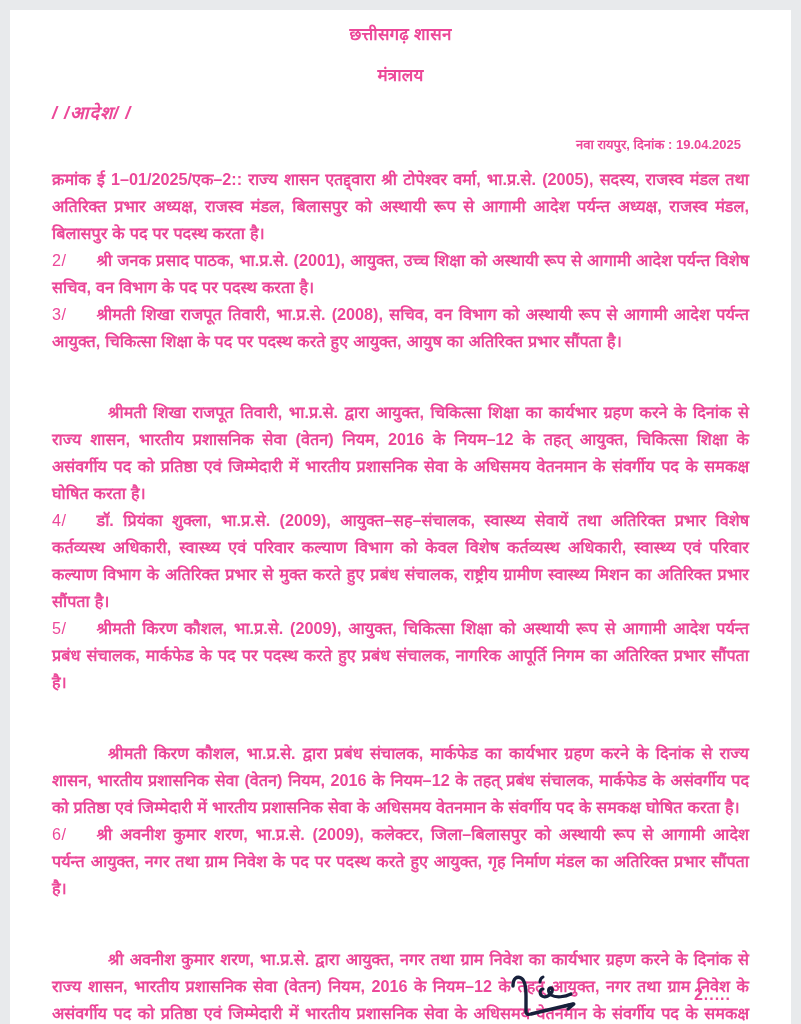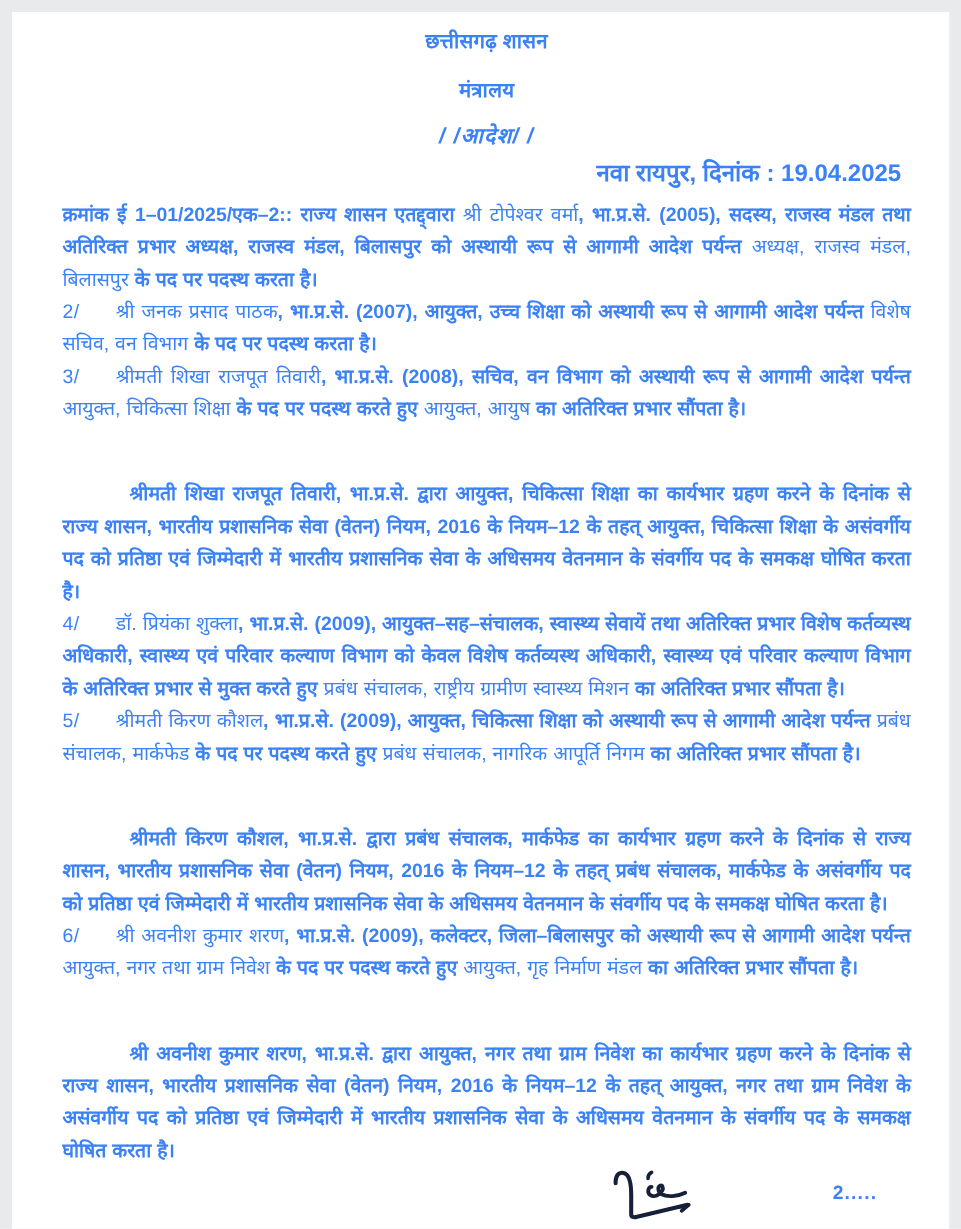--- a/index.html
+++ b/index.html
@@ -16,22 +16,22 @@
   }
 
   .page {
     position: absolute;
     left: 10px;
     top: 10px;
     width: 781px;
     height: 1014px;
     background: #ffffff;
     box-sizing: border-box;
-    padding: 12px 32px 0 42px;
-    color: #3b82f6;
+    padding: 12px 42px 0 42px;
+    color: #ec4899;
     overflow: hidden;
   }
 
   
   .letterhead {
     text-align: center;
     margin: 0;
     padding: 0;
   }
   .lh-line {
@@ -45,32 +45,31 @@
   .lh-line.l2 { font-size: 18px; }
   .lh-line.l3 { font-size: 17px; margin-top: 16px; }
   .lh-line.underline {
     display: inline-block;
     border-bottom: 1.6px solid #14161a;
     padding-bottom: 1px;
     font-size: 18.5px;
   }
 
   .order-word {
-    text-align: center;
     font-size: 18px;
     font-weight: 700;
     font-style: italic;
     letter-spacing: 1px;
     margin-top: 14px;
     line-height: 22px;
   }
 
   .dateline {
     text-align: right;
-    font-size: 20px;
+    font-size: 13px;
     font-weight: 700;
     line-height: 22px;
     margin-top: 10px;
     padding-right: 8px;
     white-space: nowrap;
   }
 
   
   .body-text {
     margin-top: 10px;
@@ -82,21 +81,21 @@
     text-justify: inter-word;
     margin: 0 0 0 0;
     word-spacing: 0.5px;
   }
   .para.indented { text-indent: 56px; margin-top: 44px; }
   .para .num {
     font-weight: 400;
     letter-spacing: 0.5px;
   }
   .para .gap-lg { display: inline-block; width: 30px; }
-  b, .b { font-weight: 400; }
+  b, .b { font-weight: 700; }
   .lt { font-weight: 700; }
 
   
   .footer {
     position: absolute;
     left: 42px;
     right: 42px;
     bottom: 2px;
     height: 58px;
   }
@@ -127,21 +126,21 @@
     <div class="lh-line l3">मंत्रालय</div>
   </div>
 
   <div class="order-word">/ /आदेश/ /</div>
 
   <div class="dateline">नवा रायपुर, दिनांक : 19.04.2025</div>
 
   <div class="body-text">
 
   <div class="para"><span class="lt">क्रमांक ई 1–01/2025/एक–2::</span><span class="lt"> राज्य शासन एतद्द्वारा </span><span class="b">श्री टोपेश्वर वर्मा</span><span class="lt">, भा.प्र.से. (2005), सदस्य, राजस्व मंडल तथा अतिरिक्त प्रभार अध्यक्ष, राजस्व मंडल, बिलासपुर को अस्थायी रूप से आगामी आदेश पर्यन्त </span><span class="b">अध्यक्ष, राजस्व मंडल, बिलासपुर</span><span class="lt"> के पद पर पदस्थ करता है।</span></div>
-      <div class="para"><span class="num">2/</span><span class="gap-lg"></span><span class="b">श्री जनक प्रसाद पाठक</span><span class="lt">, भा.प्र.से. (2007), आयुक्त, उच्च शिक्षा को अस्थायी रूप से आगामी आदेश पर्यन्त </span><span class="b">विशेष सचिव, वन विभाग</span><span class="lt"> के पद पर पदस्थ करता है।</span></div>
+      <div class="para"><span class="num">2/</span><span class="gap-lg"></span><span class="b">श्री जनक प्रसाद पाठक</span><span class="lt">, भा.प्र.से. (2001), आयुक्त, उच्च शिक्षा को अस्थायी रूप से आगामी आदेश पर्यन्त </span><span class="b">विशेष सचिव, वन विभाग</span><span class="lt"> के पद पर पदस्थ करता है।</span></div>
       <div class="para"><span class="num">3/</span><span class="gap-lg"></span><span class="b">श्रीमती शिखा राजपूत तिवारी</span><span class="lt">, भा.प्र.से. (2008), सचिव, वन विभाग को अस्थायी रूप से आगामी आदेश पर्यन्त </span><span class="b">आयुक्त, चिकित्सा शिक्षा</span><span class="lt"> के पद पर पदस्थ करते हुए </span><span class="b">आयुक्त, आयुष</span><span class="lt"> का अतिरिक्त प्रभार सौंपता है।</span></div>
       <div class="para indented"><span class="lt">श्रीमती शिखा राजपूत तिवारी, भा.प्र.से. द्वारा आयुक्त, चिकित्सा शिक्षा का कार्यभार ग्रहण करने के दिनांक से राज्य शासन, भारतीय प्रशासनिक सेवा (वेतन) नियम, 2016 के नियम–12 के तहत् आयुक्त, चिकित्सा शिक्षा के असंवर्गीय पद को प्रतिष्ठा एवं जिम्मेदारी में भारतीय प्रशासनिक सेवा के अधिसमय वेतनमान के संवर्गीय पद के समकक्ष घोषित करता है।</span></div>
       <div class="para"><span class="num">4/</span><span class="gap-lg"></span><span class="b">डॉ. प्रियंका शुक्ला</span><span class="lt">, भा.प्र.से. (2009), आयुक्त–सह–संचालक, स्वास्थ्य सेवायें तथा अतिरिक्त प्रभार विशेष कर्तव्यस्थ अधिकारी, स्वास्थ्य एवं परिवार कल्याण विभाग को केवल विशेष कर्तव्यस्थ अधिकारी, स्वास्थ्य एवं परिवार कल्याण विभाग के अतिरिक्त प्रभार से मुक्त करते हुए </span><span class="b">प्रबंध संचालक, राष्ट्रीय ग्रामीण स्वास्थ्य मिशन</span><span class="lt"> का अतिरिक्त प्रभार सौंपता है।</span></div>
       <div class="para"><span class="num">5/</span><span class="gap-lg"></span><span class="b">श्रीमती किरण कौशल</span><span class="lt">, भा.प्र.से. (2009), आयुक्त, चिकित्सा शिक्षा को अस्थायी रूप से आगामी आदेश पर्यन्त </span><span class="b">प्रबंध संचालक, मार्कफेड</span><span class="lt"> के पद पर पदस्थ करते हुए </span><span class="b">प्रबंध संचालक, नागरिक आपूर्ति निगम</span><span class="lt"> का अतिरिक्त प्रभार सौंपता है।</span></div>
       <div class="para indented"><span class="lt">श्रीमती किरण कौशल, भा.प्र.से. द्वारा प्रबंध संचालक, मार्कफेड का कार्यभार ग्रहण करने के दिनांक से राज्य शासन, भारतीय प्रशासनिक सेवा (वेतन) नियम, 2016 के नियम–12 के तहत् प्रबंध संचालक, मार्कफेड के असंवर्गीय पद को प्रतिष्ठा एवं जिम्मेदारी में भारतीय प्रशासनिक सेवा के अधिसमय वेतनमान के संवर्गीय पद के समकक्ष घोषित करता है।</span></div>
       <div class="para"><span class="num">6/</span><span class="gap-lg"></span><span class="b">श्री अवनीश कुमार शरण</span><span class="lt">, भा.प्र.से. (2009), कलेक्टर, जिला–बिलासपुर को अस्थायी रूप से आगामी आदेश पर्यन्त </span><span class="b">आयुक्त, नगर तथा ग्राम निवेश</span><span class="lt"> के पद पर पदस्थ करते हुए </span><span class="b">आयुक्त, गृह निर्माण मंडल</span><span class="lt"> का अतिरिक्त प्रभार सौंपता है।</span></div>
       <div class="para indented"><span class="lt">श्री अवनीश कुमार शरण, भा.प्र.से. द्वारा आयुक्त, नगर तथा ग्राम निवेश का कार्यभार ग्रहण करने के दिनांक से राज्य शासन, भारतीय प्रशासनिक सेवा (वेतन) नियम, 2016 के नियम–12 के तहत् आयुक्त, नगर तथा ग्राम निवेश के असंवर्गीय पद को प्रतिष्ठा एवं जिम्मेदारी में भारतीय प्रशासनिक सेवा के अधिसमय वेतनमान के संवर्गीय पद के समकक्ष घोषित करता है।</span></div>
     </div>
 
   <div class="footer">

